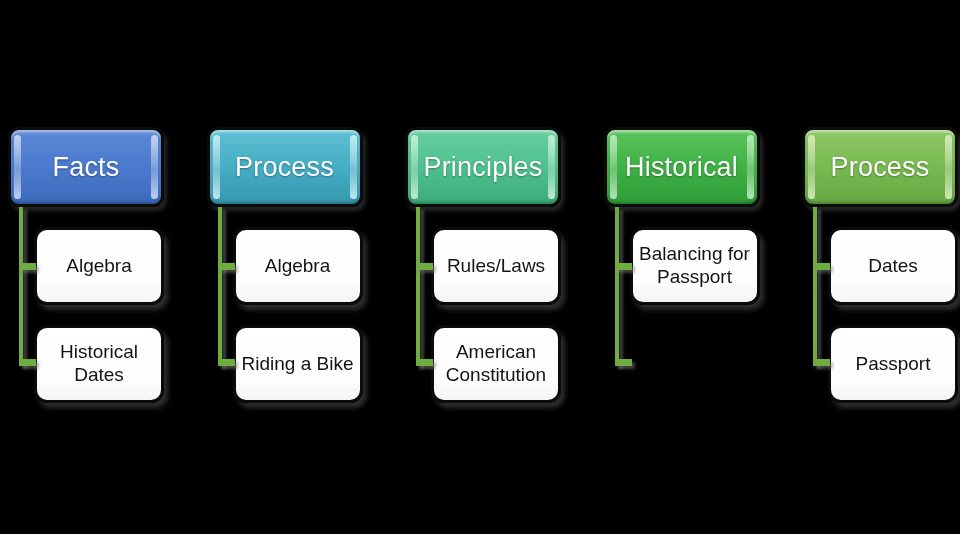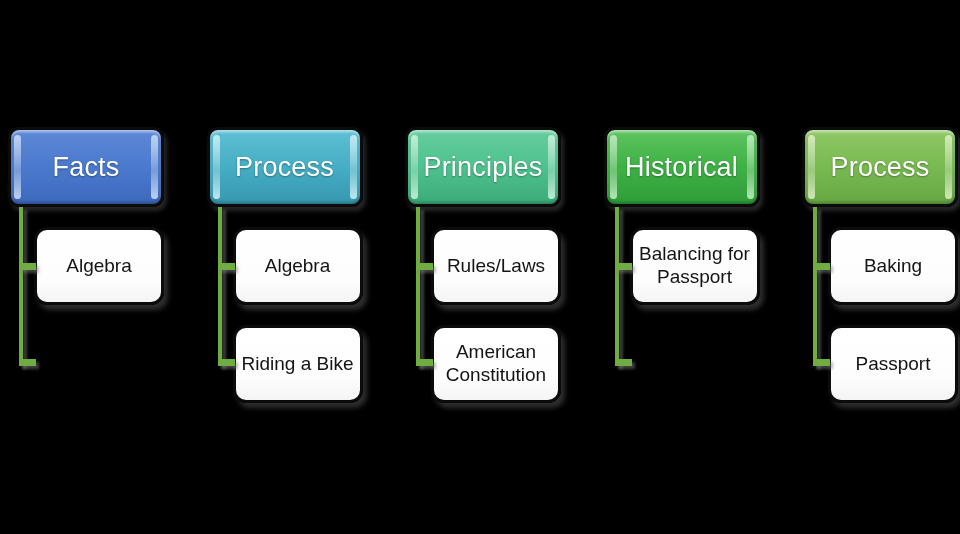--- a/index.html
+++ b/index.html
@@ -93,20 +93,23 @@
     <div class="column" style="--top: #5E88D6; --mid: #4B7ACE; --bot: #3D69BC; --hi: #C7DAF4;">
       <div class="header-box">
         <span>Facts</span>
       </div>
       <div class="vline"></div>
       <div class="stub stub1"></div>
       <div class="stub stub2"></div>
       <div class="child-box">
         <span>Algebra</span>
       </div>
+      <div class="child-box">
+        <span>Historical Dates</span>
+      </div>
     </div>
 
     <div class="column" style="--top: #5FC0D3; --mid: #46AEC5; --bot: #3698AF; --hi: #C9EEF4;">
       <div class="header-box">
         <span>Process</span>
       </div>
       <div class="vline"></div>
       <div class="stub stub1"></div>
       <div class="stub stub2"></div>
       <div class="child-box">
@@ -145,21 +148,21 @@
     </div>
 
     <div class="column" style="--top: #8FC766; --mid: #7ABA52; --bot: #66A743; --hi: #D8ECBF;">
       <div class="header-box">
         <span>Process</span>
       </div>
       <div class="vline"></div>
       <div class="stub stub1"></div>
       <div class="stub stub2"></div>
       <div class="child-box">
-        <span>Baking</span>
+        <span>Dates</span>
       </div>
       <div class="child-box">
         <span>Passport</span>
       </div>
     </div>
 
   </div>
 </div>
 
 </body></html>

